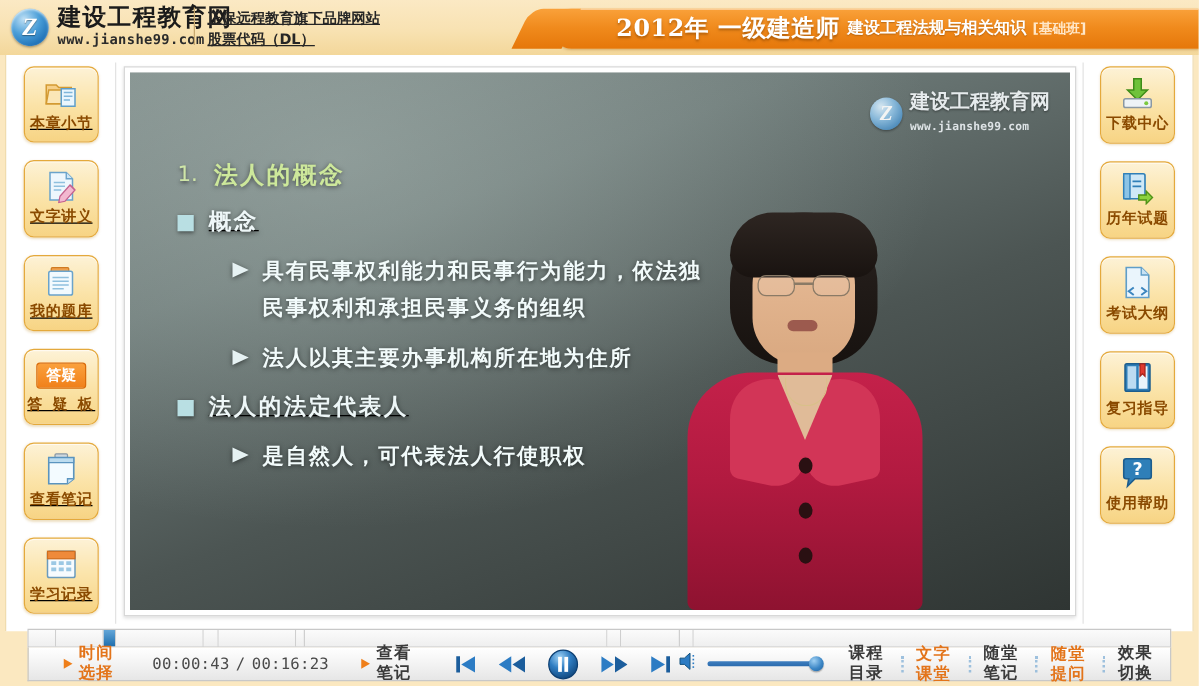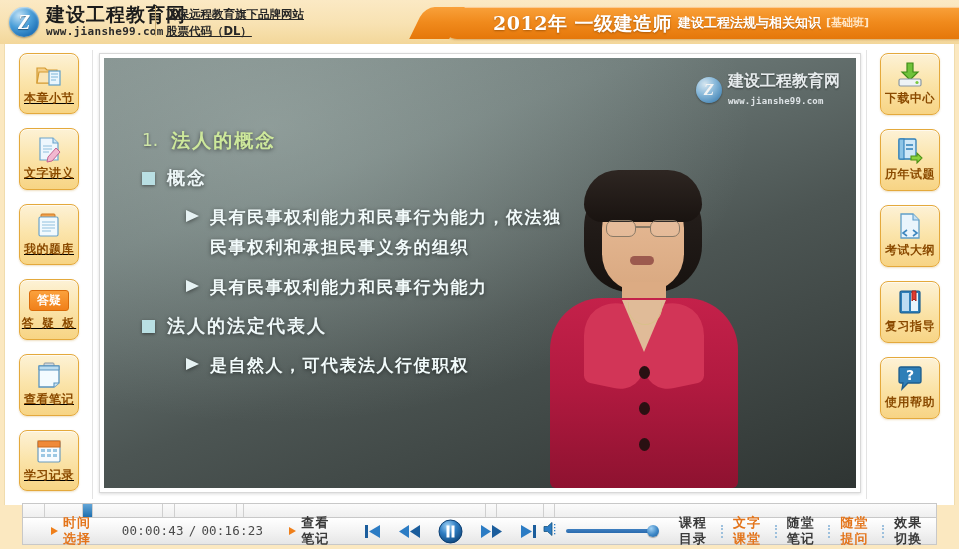--- a/index.html
+++ b/index.html
@@ -159,21 +159,21 @@
     letter-spacing:2px;text-shadow:0 1px 4px rgba(0,0,0,.55);
   }
   .sq{
     width:13px;height:13px;background:#b9dfe3;margin-right:12px;margin-top:6px;flex:none;
     box-shadow:0 1px 3px rgba(0,0,0,.45);
   }
   .s-t2{
     font:700 18px/24px "DejaVu Sans",sans-serif;color:#eef7f8;
     letter-spacing:2px;text-shadow:0 1px 4px rgba(0,0,0,.55);
   }
-  .lvl2{margin-left:0;}
+  .lvl2{margin-left:0;text-decoration:underline;}
   .lvl3{margin-left:44px;}
   .arrow{
     width:0;height:0;border-left:13px solid #e6f2f3;border-top:6px solid transparent;
     border-bottom:6px solid transparent;margin-right:11px;margin-top:6px;flex:none;
     filter:drop-shadow(0 1px 2px rgba(0,0,0,.5));
   }
   .s-t3{
     font:700 17px/26px "DejaVu Sans",sans-serif;color:#f2fbfb;
     letter-spacing:1.5px;text-shadow:0 1px 4px rgba(0,0,0,.55);
   }
@@ -404,21 +404,21 @@
           <div class="s-line lvl3">
             <span class="arrow"></span>
             <span class="s-t3">具有民事权利能力和民事行为能力，依法独</span>
           </div>
           <div class="s-cont">
             <span class="s-t3">民事权利和承担民事义务的组织</span>
           </div>
 
           <div class="s-line lvl3">
             <span class="arrow"></span>
-            <span class="s-t3">具有民事权利能力和民事行为能力</span>
+            <span class="s-t3">法人以其主要办事机构所在地为住所</span>
           </div>
 
           <div class="s-line lvl2">
             <span class="sq"></span>
             <span class="s-t2">法人的法定代表人</span>
           </div>
 
           <div class="s-line lvl3">
             <span class="arrow"></span>
             <span class="s-t3">是自然人，可代表法人行使职权</span>

